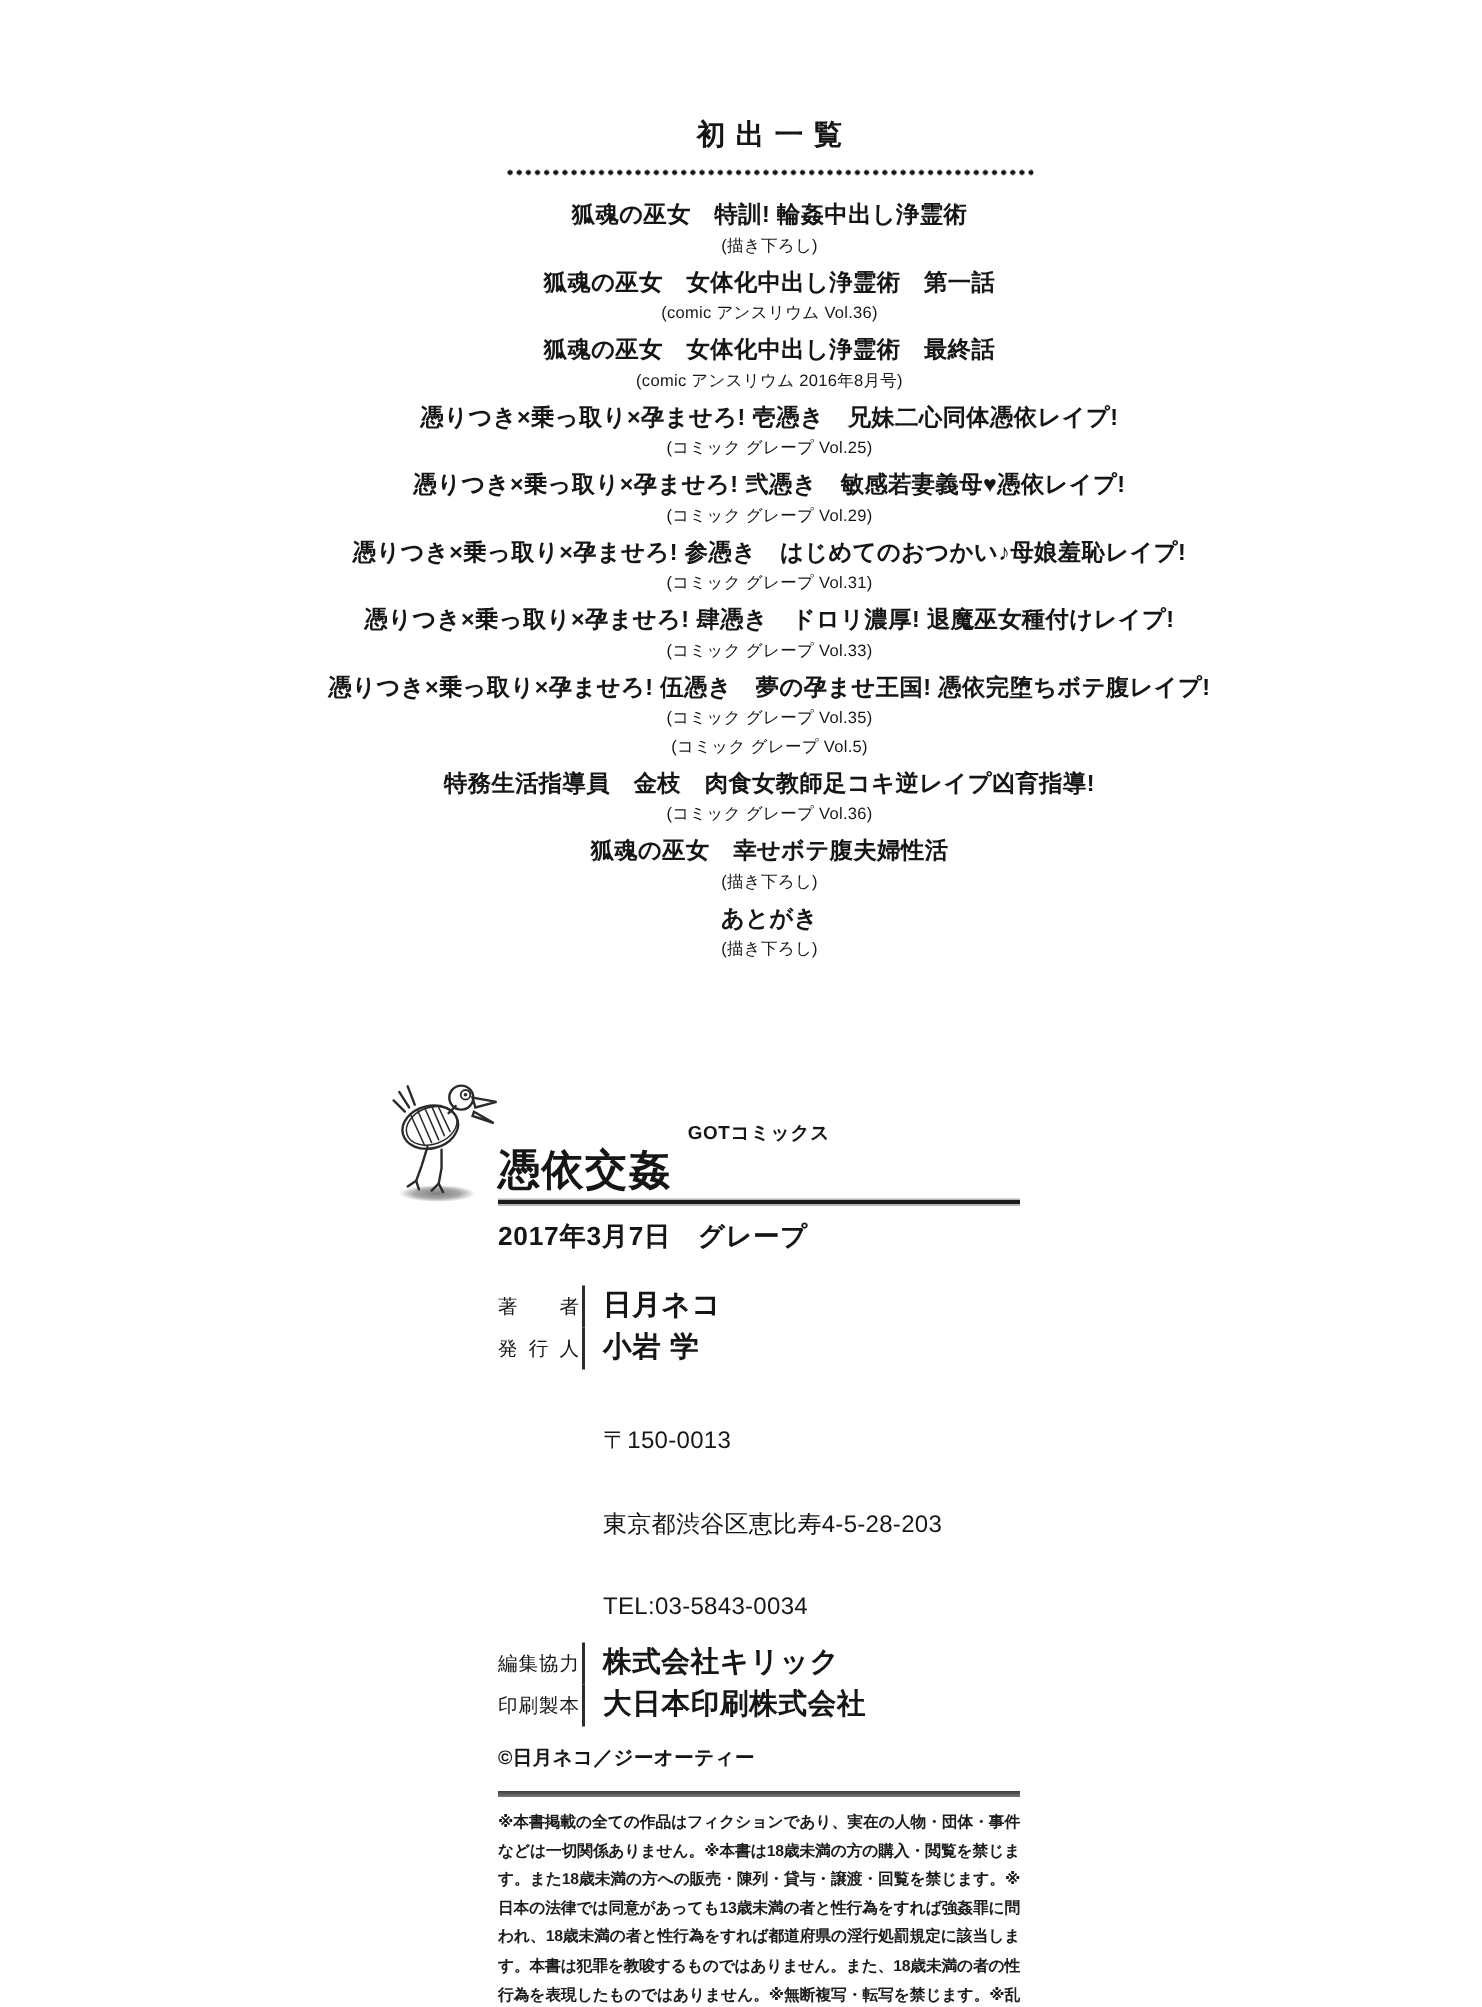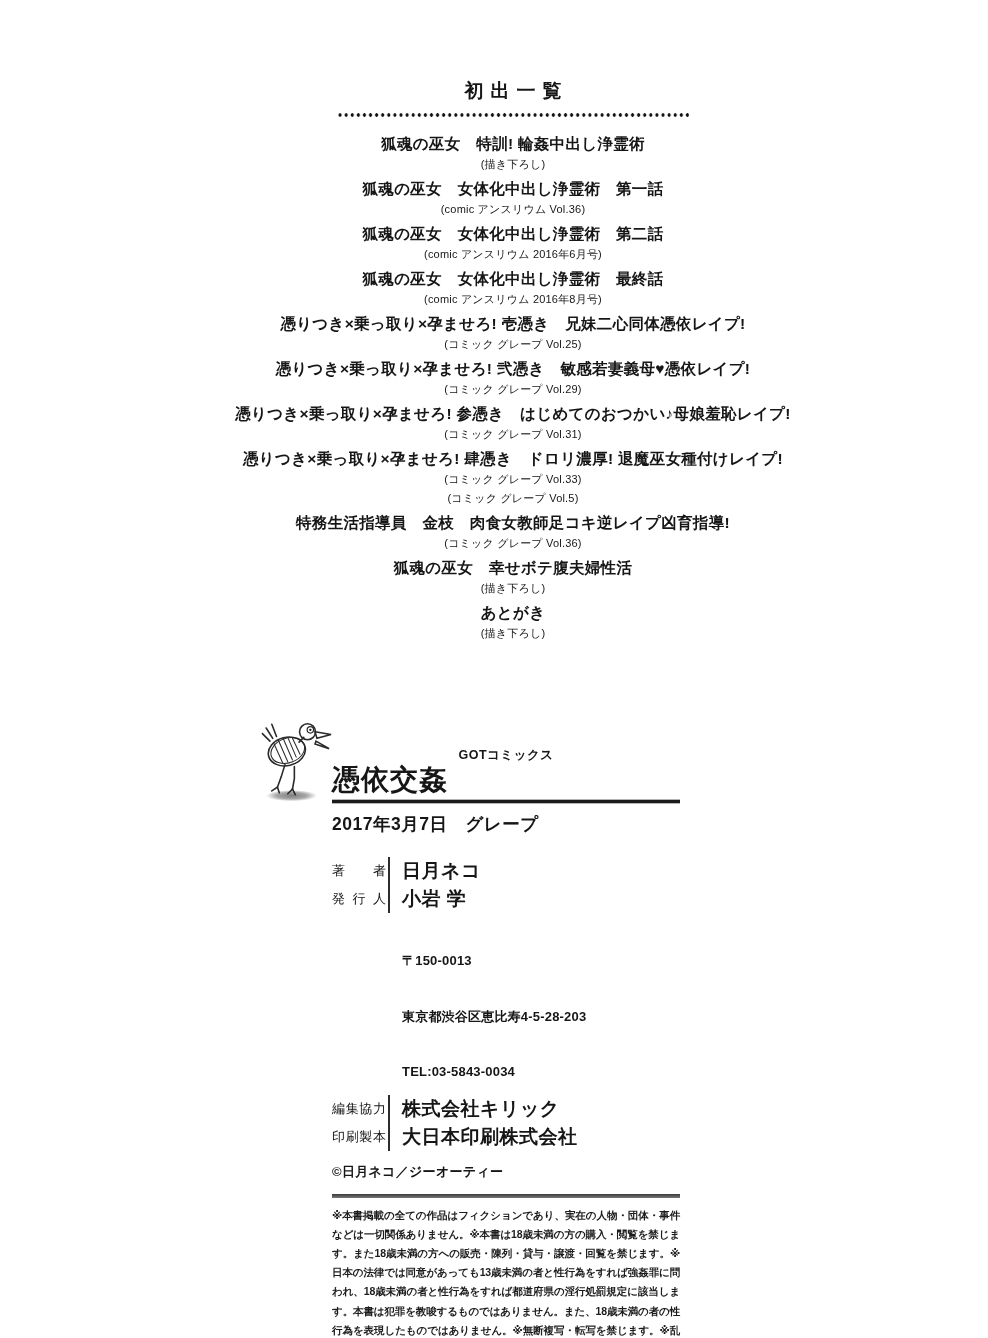--- a/index.html
+++ b/index.html
@@ -86,21 +86,21 @@
     border-left: 2px solid #2c2c2c;
     margin-left: 2px;
     padding-left: 12px;
     font-size: 19px;
     font-weight: bold;
     line-height: 28px;
     letter-spacing: 0.5px;
     white-space: nowrap;
   }
   .credit-details { margin: 2px 0 2px 70px; }
-  .credit-details div { font-size: 13px; line-height: 15.5px; font-weight: bold; letter-spacing: 0.2px; margin-top: 40px; }
+  .credit-details div { font-size: 16px; line-height: 15.5px; font-weight: normal; letter-spacing: 0.2px; margin-top: 40px; }
 
   .isbn-block { margin-top: 12px; }
   .isbn-block div { font-size: 13px; font-weight: bold; line-height: 17px; letter-spacing: 0.3px; }
 
   .thick-rule {
     height: 4px;
     margin-top: 14px;
     background: linear-gradient(to bottom, #3a3a3a, #7a7a7a);
   }
   .disclaimer {
@@ -132,42 +132,42 @@
     <div class="entries">
       <div class="entry">
         <div class="entry-title">狐魂の巫女　特訓! 輪姦中出し浄霊術</div>
         <div class="entry-source">(描き下ろし)</div>
       </div>
       <div class="entry">
         <div class="entry-title">狐魂の巫女　女体化中出し浄霊術　第一話</div>
         <div class="entry-source">(comic アンスリウム Vol.36)</div>
       </div>
       <div class="entry">
-        <div class="entry-title">狐魂の巫女　女体化中出し浄霊術　第二話</div>
-        <div class="entry-source">(comic アンスリウム 2016年6月号)</div>
-      </div>
-      <div class="entry">
         <div class="entry-title">狐魂の巫女　女体化中出し浄霊術　最終話</div>
         <div class="entry-source">(comic アンスリウム 2016年8月号)</div>
       </div>
       <div class="entry">
         <div class="entry-title">憑りつき×乗っ取り×孕ませろ! 壱憑き　兄妹二心同体憑依レイプ!</div>
         <div class="entry-source">(コミック グレープ Vol.25)</div>
       </div>
       <div class="entry">
         <div class="entry-title">憑りつき×乗っ取り×孕ませろ! 弐憑き　敏感若妻義母♥憑依レイプ!</div>
         <div class="entry-source">(コミック グレープ Vol.29)</div>
       </div>
       <div class="entry">
         <div class="entry-title">憑りつき×乗っ取り×孕ませろ! 参憑き　はじめてのおつかい♪母娘羞恥レイプ!</div>
         <div class="entry-source">(コミック グレープ Vol.31)</div>
       </div>
       <div class="entry">
         <div class="entry-title">憑りつき×乗っ取り×孕ませろ! 肆憑き　ドロリ濃厚! 退魔巫女種付けレイプ!</div>
         <div class="entry-source">(コミック グレープ Vol.33)</div>
+      </div>
+      <div class="entry">
+        <div class="entry-title">憑りつき×乗っ取り×孕ませろ! 伍憑き　夢の孕ませ王国! 憑依完堕ちボテ腹レイプ!</div>
+        <div class="entry-source">(コミック グレープ Vol.35)</div>
       </div>
       <div class="entry">
         <div class="entry-source">(コミック グレープ Vol.5)</div>
       </div>
       <div class="entry">
         <div class="entry-title">特務生活指導員　金枝　肉食女教師足コキ逆レイプ凶育指導!</div>
         <div class="entry-source">(コミック グレープ Vol.36)</div>
       </div>
       <div class="entry">
         <div class="entry-title">狐魂の巫女　幸せボテ腹夫婦性活</div>

